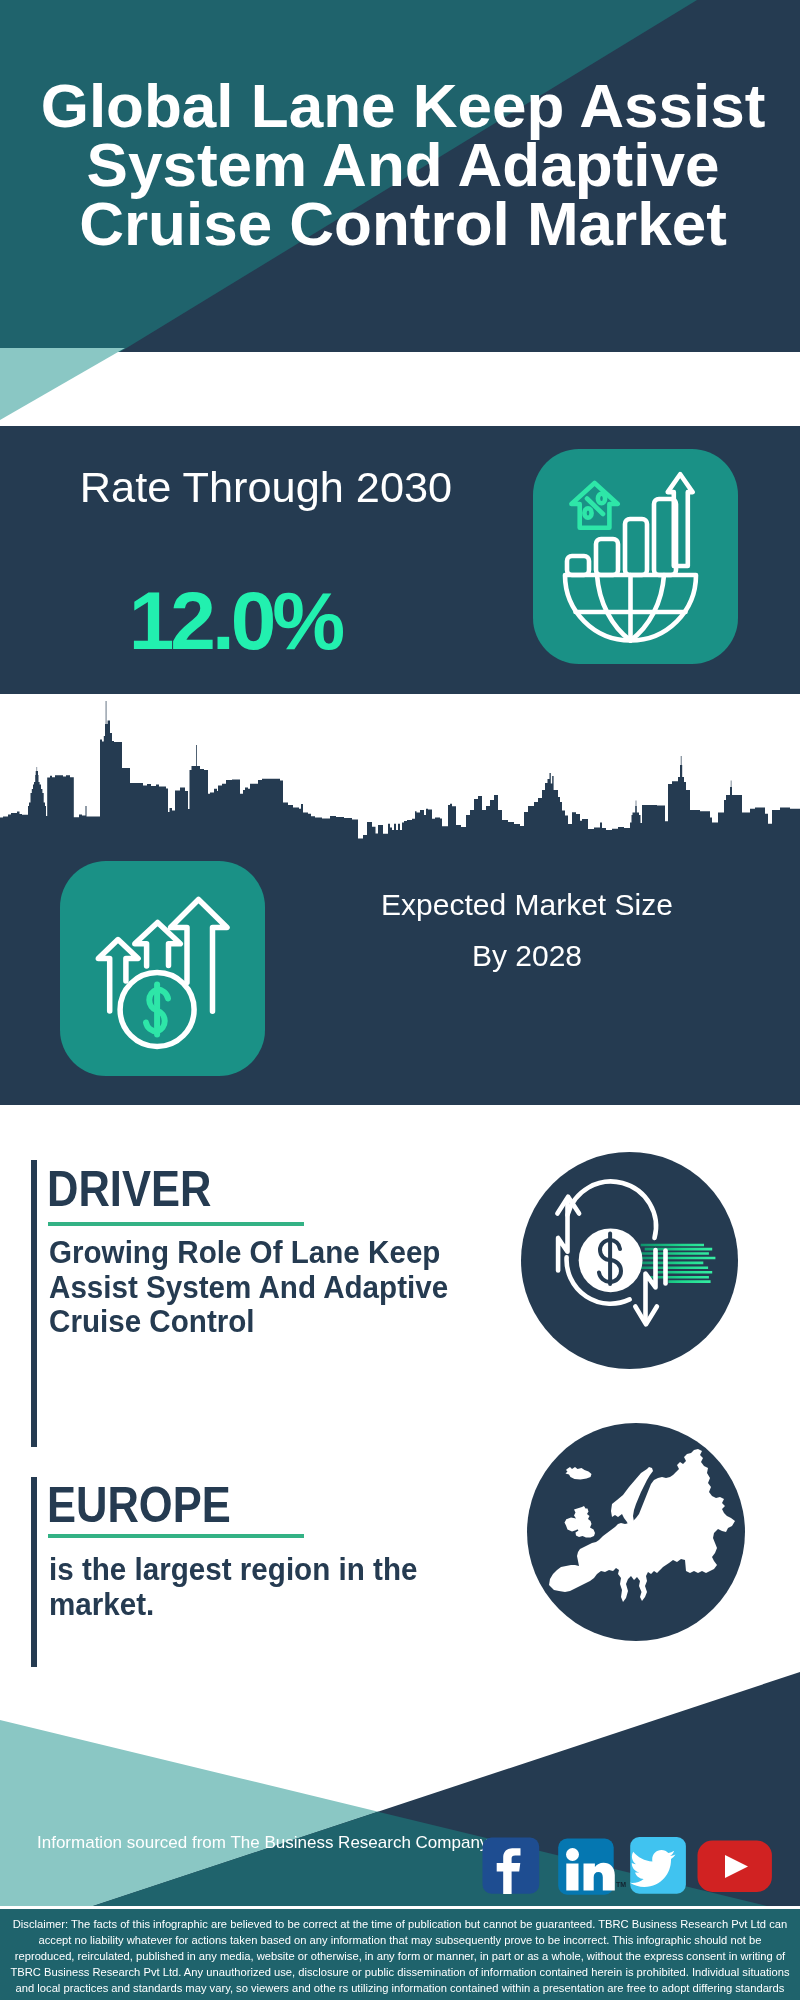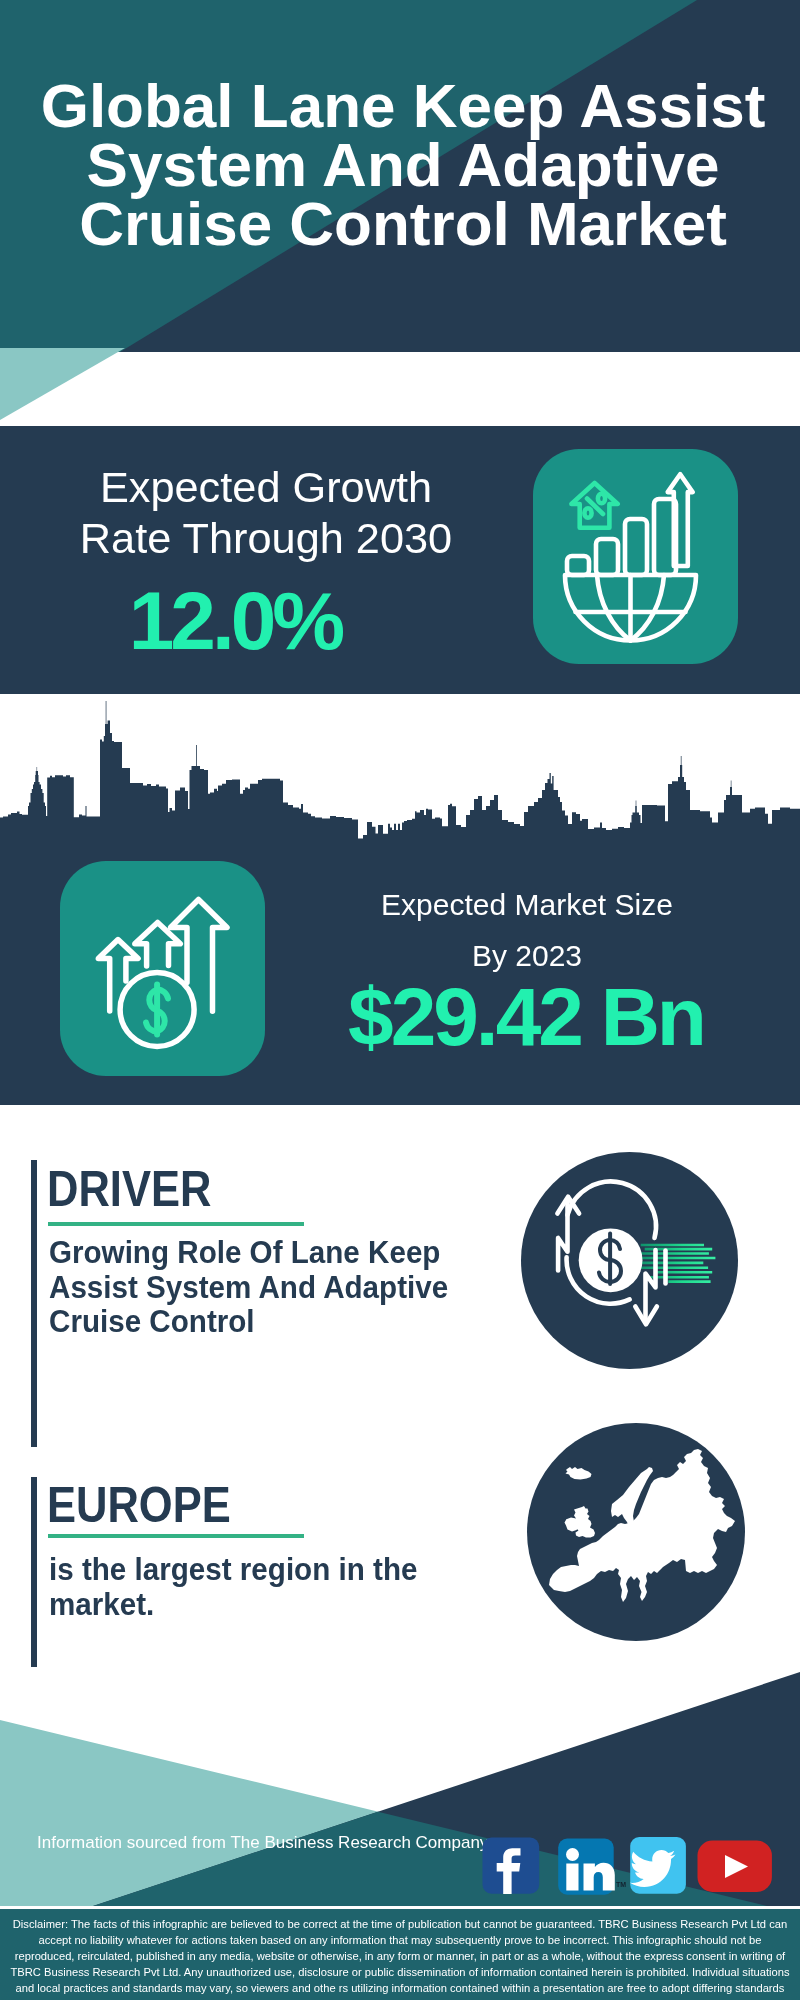--- a/index.html
+++ b/index.html
@@ -31,21 +31,20 @@
       <polygon points="697,0 800,0 800,352 120,352" fill="#253b51"></polygon>
       <polygon points="0,348 125,348 0,420" fill="#8ac7c4"></polygon>
     </svg>
   </div>
   <h1 class="abs title" style="left:3px;top:76px;width:800px;margin:0;">Global Lane Keep Assist
 System And Adaptive
 Cruise Control Market</h1>
 
   <div class="abs band-navy" style="left:0;top:426px;width:800px;height:268px;background:#253b51;"></div>
   <div class="abs glabel" style="left:20px;top:462px;width:492px;">
-    <div>Expected Growth</div>
     <div>Rate Through 2030</div>
   </div>
   <div class="abs gvalue" style="left:-11px;top:580px;width:492px;">12.0%</div>
   <div class="abs iconbox" style="left:533px;top:449px;width:205px;height:215px;">
     <svg width="205" height="215" viewBox="0 0 205 215" style="display:block">
       <g fill="none" stroke="#ffffff" stroke-width="4.6" stroke-linecap="round" stroke-linejoin="round">
         <path d="M32 126 h131 a65.5 65.5 0 0 1 -131 0 z"></path>
         <path d="M42.5 163 h110"></path>
         <path d="M97.5 126 v65.5"></path>
         <path d="M64 126 a70 85 0 0 0 33.5 65.5"></path>
@@ -68,23 +67,22 @@
   </div>
 
   <div class="abs" style="left:0;top:695px;width:800px;height:410px;background:#fff;">
     <svg width="800" height="410" viewBox="0 695 800 410" style="display:block">
       <path d="M0,841 L0,817.5 L3,817.5 L3,816.5 L8,816.5 L8,814.5 L11,814.5 L11,813 L17,813 L17,811.5 L19.5,811.5 L19.5,814 L22,814 L22,814.8 L28,814.8 L28,806 L29,806 L29,802.5 L30.5,802.5 L30.5,793 L31.8,793 L31.8,789 L33,789 L33,784.5 L34,784.5 L34,782 L35.2,782 L35.2,775 L35.7,775 L35.7,771 L36.6,771 L36.6,767 L37.1,767 L37.1,771 L38,771 L38,775 L38.5,775 L38.5,782 L39.6,782 L39.6,784.5 L41,784.5 L41,789 L42.4,789 L42.4,793 L43.7,793 L43.7,802.5 L45,802.5 L45,806 L46,806 L46,816 L47.2,816 L47.2,777.5 L50,777.5 L50,775.8 L52,775.8 L52,777.2 L55,777.2 L55,775.3 L63,775.3 L63,776.6 L66,776.6 L66,775.3 L70,775.3 L70,777.2 L73.8,777.2 L73.8,817.2 L79,817.2 L79,814.5 L82,814.5 L82,815.5 L85.5,815.5 L85.5,806 L86.5,806 L86.5,816.5 L100,816.5 L100,739.5 L102,739.5 L102,741.5 L103.8,741.5 L103.8,736 L105,736 L105,724 L105.7,724 L105.7,701 L106.4,701 L106.4,724 L107.6,724 L107.6,720.5 L110,720.5 L110,733 L112,733 L112,741 L114,741 L114,742 L122,742 L122,768 L130,768 L130,783 L143,783 L143,785.5 L147,785.5 L147,784 L151,784 L151,786 L156,786 L156,784.5 L159,784.5 L159,786.5 L166,786.5 L166,788.5 L168,788.5 L168,812 L169.5,812 L169.5,808 L172,808 L172,810.5 L175,810.5 L175,790.5 L180,790.5 L180,787.5 L185,787.5 L185,791 L188,791 L188,809 L189.5,809 L189.5,770 L191.5,770 L191.5,766 L196,766 L196,745 L196.8,745 L196.8,766 L200,766 L200,769 L204,769 L204,770 L208,770 L208,793.8 L210,793.8 L210,792.5 L214,792.5 L214,788.8 L217,788.8 L217,791 L218,791 L218,785.5 L222,785.5 L222,783.8 L226,783.8 L226,780 L232,780 L232,779.5 L240,779.5 L240,793.8 L243,793.8 L243,790 L245,790 L245,787.5 L248,787.5 L248,788.8 L250,788.8 L250,783.8 L258,783.8 L258,780 L262,780 L262,778.8 L280,778.8 L280,780.5 L283,780.5 L283,802.5 L288,802.5 L288,805 L293,805 L293,807.5 L299,807.5 L299,808.8 L301,808.8 L301,804 L303,804 L303,812.5 L308,812.5 L308,813.8 L311,813.8 L311,816.3 L315,816.3 L315,817.5 L322,817.5 L322,818.5 L330,818.5 L330,816 L336,816 L336,817 L344,817 L344,818 L352,818 L352,819.5 L358,819.5 L358,838.5 L363,838.5 L363,835 L367,835 L367,822 L372,822 L372,826.8 L375.5,826.8 L375.5,833.6 L378,833.6 L378,825 L383,825 L383,833.8 L388,833.8 L388,823.8 L390,823.8 L390,827.5 L392,827.5 L392,830 L394,830 L394,823.8 L396,823.8 L396,830 L398,830 L398,823.8 L400,823.8 L400,830 L402,830 L402,822.5 L404,822.5 L404,821 L407,821 L407,820 L412,820 L412,818.8 L415,818.8 L415,811.3 L416.5,811.3 L416.5,812.5 L420,812.5 L420,810 L424,810 L424,815 L426,815 L426,808.8 L428,808.8 L428,809.5 L432,809.5 L432,818.8 L435,818.8 L435,817.5 L440,817.5 L440,818.5 L442,818.5 L442,826.3 L448,826.3 L448,805 L450,805 L450,803.8 L452,803.8 L452,806.3 L456,806.3 L456,825 L461,825 L461,827 L466,827 L466,815 L470,815 L470,810 L474,810 L474,799 L478,799 L478,796 L482,796 L482,810 L486,810 L486,806 L490,806 L490,800 L494,800 L494,795 L498,795 L498,810 L502,810 L502,820 L508,820 L508,822 L514,822 L514,824 L520,824 L520,826 L524,826 L524,812 L528,812 L528,806 L534,806 L534,802 L538,802 L538,798 L542,798 L542,790 L545,790 L545,783 L547.5,783 L547.5,779 L549.5,779 L549.5,773 L550.8,773 L550.8,783.5 L552.2,783.5 L552.2,776 L553.6,776 L553.6,790 L558,790 L558,797 L560,797 L560,802 L562,802 L562,810.5 L565,810.5 L565,815.6 L568,815.6 L568,824 L572,824 L572,812.2 L576,812.2 L576,813.9 L580,813.9 L580,820.7 L582,820.7 L582,819 L588,819 L588,829 L594,829 L594,827.4 L600,827.4 L600,822.5 L602,822.5 L602,828 L606,828 L606,830 L612,830 L612,828.8 L618,828.8 L618,827 L624,827 L624,828 L630,828 L630,822.5 L631.5,822.5 L631.5,815 L632.5,815 L632.5,812.5 L635.2,812.5 L635.2,806 L635.7,806 L635.7,800.5 L636.3,800.5 L636.3,806 L636.8,806 L636.8,812.5 L639,812.5 L639,815 L640.5,815 L640.5,823 L642,823 L642,805 L657,805 L657,805.5 L665,805.5 L665,821.3 L668,821.3 L668,784 L672,784 L672,781.3 L678,781.3 L678,777 L680,777 L680,765 L680.8,765 L680.8,756 L681.5,756 L681.5,765 L682.2,765 L682.2,777 L684,777 L684,782 L686,782 L686,790 L690,790 L690,810 L700,810 L700,811.3 L710,811.3 L710,817.5 L712,817.5 L712,822.5 L718,822.5 L718,812.5 L724,812.5 L724,800 L726,800 L726,795 L730,795 L730,787 L730.8,787 L730.8,780.5 L731.4,780.5 L731.4,787 L732,787 L732,795 L742,795 L742,812.5 L750,812.5 L750,808.8 L755,808.8 L755,807.5 L765,807.5 L765,813.8 L768,813.8 L768,823.8 L772,823.8 L772,810 L780,810 L780,807.5 L790,807.5 L790,808.8 L800,808.8 L800,841 Z" fill="#253b51"></path>
       <rect x="0" y="840" width="800" height="265" fill="#253b51"></rect>
     </svg>
   </div>
   <div class="abs mlabel" style="left:281px;top:880px;width:492px;">
     <div>Expected Market Size</div>
-    <div>By 2023</div>
-  </div>
-  <div class="abs mvalue" style="left:280px;top:976px;width:492px;">$29.42 Bn</div>
+    <div>By 2028</div>
+  </div>
   <div class="abs iconbox" style="left:60px;top:861px;width:205px;height:215px;">
     <svg width="205" height="215" viewBox="0 0 205 215" style="display:block">
       <g fill="none" stroke="#ffffff" stroke-width="5.5" stroke-linecap="round" stroke-linejoin="round">
         <path d="M49.7 149.9 V97.4 H38.3 L58 78.6 L78.1 97.4 H65.9 V120"></path>
         <path d="M86.6 105.1 V82.8 H74.8 L97.6 61.4 L120.3 82.8 H108.5 V104.5"></path>
         <path d="M127 121.5 V66.5 H110.5 L138.5 38.5 L167 66.5 H152.5 V150.2"></path>
         <circle cx="97.1" cy="148.5" r="37"></circle>
       </g>
       <g fill="none" stroke="#2ee6a8" stroke-width="6" stroke-linecap="round" stroke-linejoin="round">
         <path d="M97.1 123.5 V173.5"></path>

